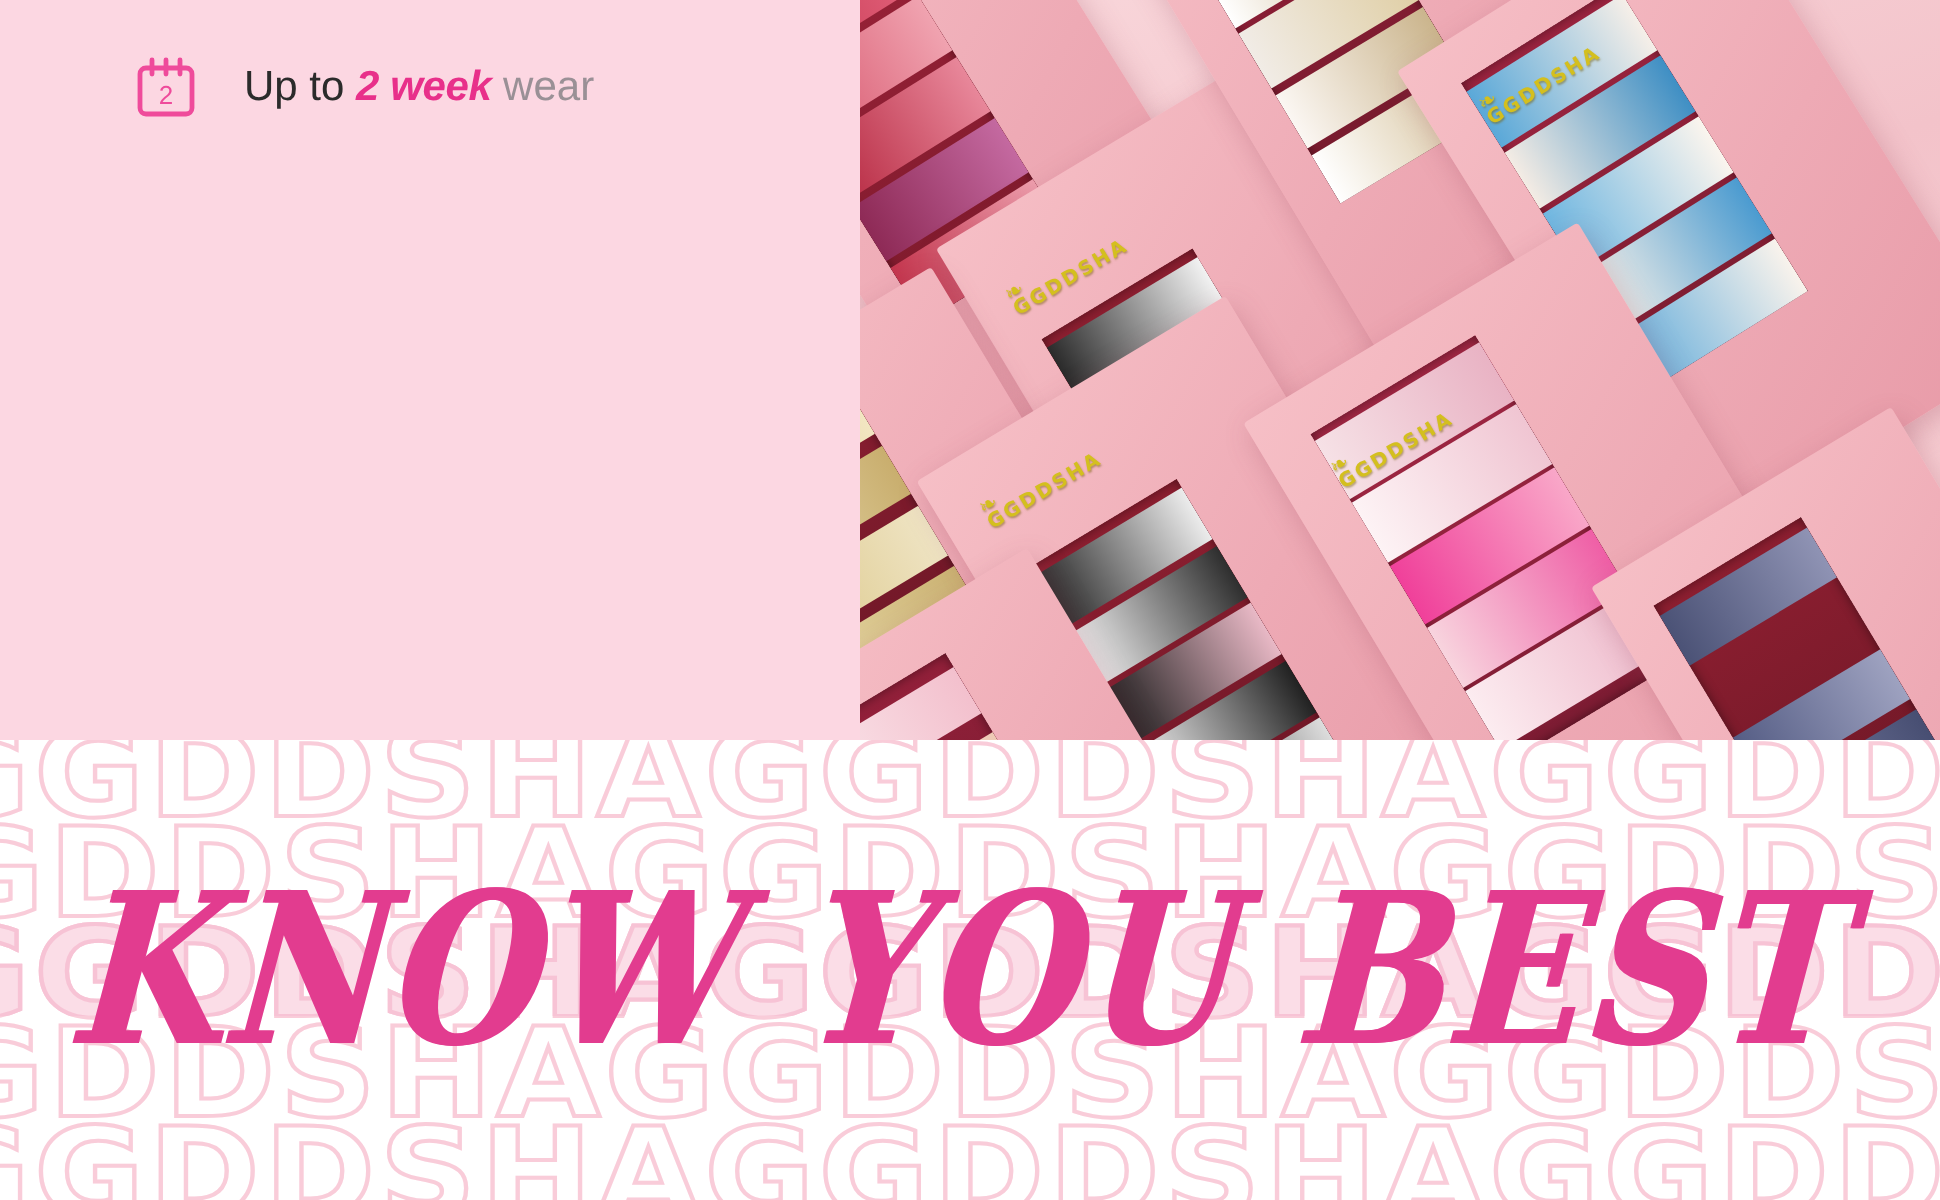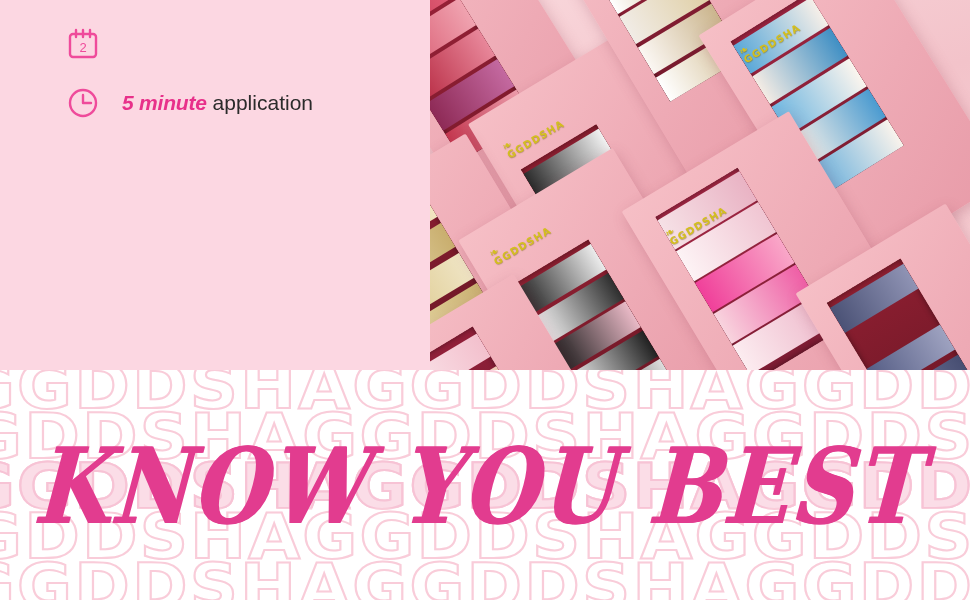--- a/index.html
+++ b/index.html
@@ -205,33 +205,25 @@
       <div class="feature-row">
         <div class="feature-icon">
           <svg width="34" height="34" viewBox="0 0 34 34" aria-hidden="true">
             <rect x="4" y="7" width="26" height="23" rx="3" fill="none" stroke="#ef4b9b" stroke-width="2.4"></rect>
             <line x1="10" y1="3" x2="10" y2="10" stroke="#ef4b9b" stroke-width="2.4" stroke-linecap="round"></line>
             <line x1="17" y1="3" x2="17" y2="10" stroke="#ef4b9b" stroke-width="2.4" stroke-linecap="round"></line>
             <line x1="24" y1="3" x2="24" y2="10" stroke="#ef4b9b" stroke-width="2.4" stroke-linecap="round"></line>
             <text x="17" y="25" text-anchor="middle" font-family="Liberation Sans, sans-serif" font-size="13" fill="#ef4b9b">2</text>
           </svg>
         </div>
-      </div>
-
-      <div class="feature-row">
-        <div class="feature-icon">
-          <svg width="34" height="34" viewBox="0 0 34 34" aria-hidden="true">
-            <circle cx="17" cy="17" r="13" fill="none" stroke="#ef4b9b" stroke-width="2.4"></circle>
-            <path d="M17 9 L17 17 L25 17" fill="none" stroke="#ef4b9b" stroke-width="2.4" stroke-linecap="round" stroke-linejoin="round"></path>
-          </svg>
-        </div>
         <div class="feature-text">
-          <span class="plain-dark"></span><span class="hl">5 minute</span><span class="plain-dark"> application</span>
-        </div>
-      </div>
+          <span class="plain-dark">Up to </span><span class="hl">2 week</span><span class="plain-light"> wear</span>
+        </div>
+      </div>
+
 
 
 
 
     </div>
 
     <div class="photo-panel">
       <div class="photo-bg"></div>
 
       <div class="nailbox" style="left:-30px; top:-70px; width:170px; height:290px; transform:rotate(-32deg);">

